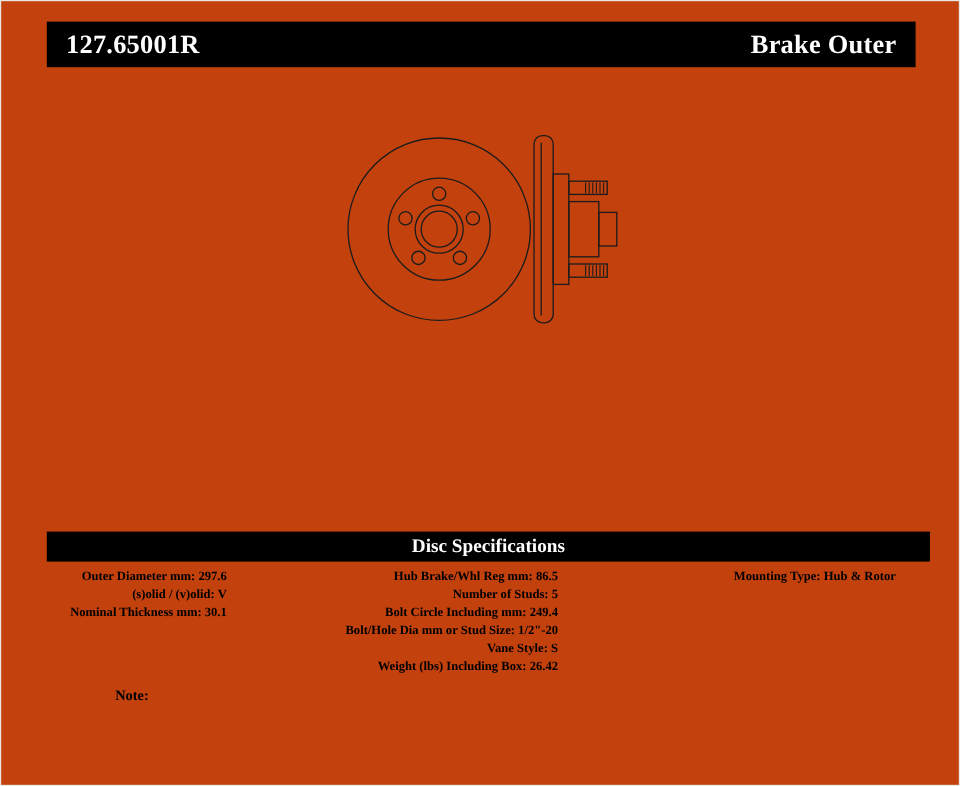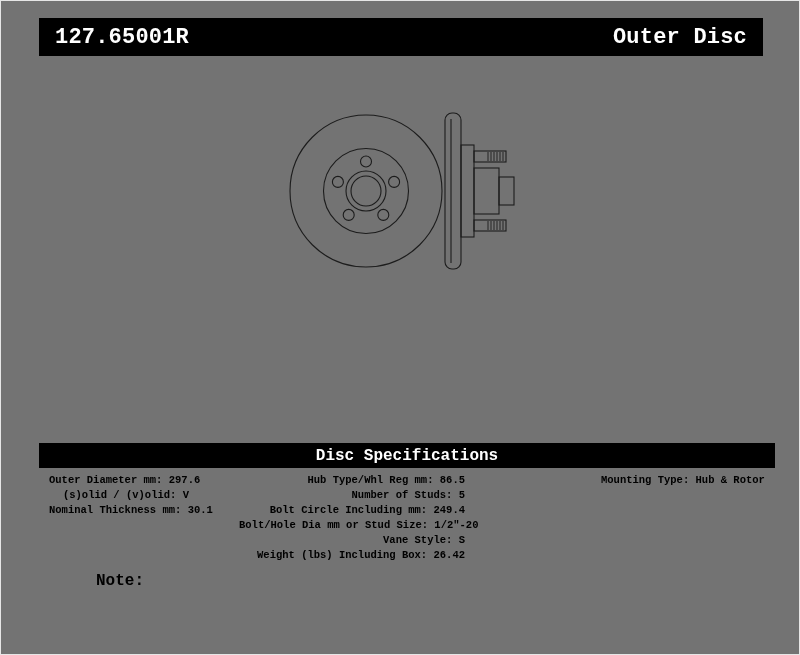--- a/index.html
+++ b/index.html
@@ -1,22 +1,22 @@
 <!DOCTYPE html>
 <html><head>
 <meta charset="utf-8">
 <style>
   * { box-sizing: border-box; }
   html, body { margin: 0; padding: 0; background: #fff; }
   .page {
     position: relative;
     width: 800px;
     height: 655px;
-    background: #737373;
-    font-family: Liberation Mono, monospace;
+    background: #c2410c;
+    font-family: Liberation Serif, serif;
     color: #000;
     overflow: hidden;
     border: 1px solid #e6e6e6;
   }
   .header-bar {
     position: absolute;
     left: 38px; top: 17px;
     width: 724px; height: 38px;
     background: #000;
     color: #fff;
@@ -47,37 +47,37 @@
   }
   .spec-col {
     position: absolute;
     top: 472px;
     font-size: 10.5px;
     font-weight: bold;
     line-height: 15px;
   }
   .col-left  { left: 0;     width: 188px; text-align: right;  }
   .col-mid   { left: 190px; width: 274px; text-align: right;  }
-  .col-right { left: 552px; width: 204px; }
+  .col-right { left: 552px; width: 204px; text-align: center; }
   .spec-row { white-space: nowrap; padding-left: 48px; }
   .note {
     position: absolute;
     left: 95px; top: 571px;
-    font-size: 16px;
+    font-size: 12px;
     font-weight: bold;
   }
 </style>
 </head>
 <body>
 
 <div class="page">
 
   <div class="header-bar">
     <span>127.65001R</span>
-    <span>Outer Disc</span>
+    <span>Brake Outer</span>
   </div>
 
   <svg class="drawing" viewBox="0 0 800 440" width="800" height="440" aria-hidden="true">
     <g fill="none" stroke="#1c1c1c" stroke-width="1.1">
       <g>
         <circle cx="365" cy="190" r="76"></circle>
         <circle cx="365" cy="190" r="42.5"></circle>
         <circle cx="365" cy="190" r="20"></circle>
         <circle cx="365" cy="190" r="15"></circle>
         <g>
@@ -106,21 +106,21 @@
     <span>Disc Specifications</span>
   </div>
 
   <div class="spec-col col-left">
     <div class="spec-row"><span>Outer Diameter mm:</span> <span>297.6</span></div>
     <div class="spec-row"><span>(s)olid / (v)olid:</span> <span>V</span></div>
     <div class="spec-row"><span>Nominal Thickness mm:</span> <span>30.1</span></div>
   </div>
 
   <div class="spec-col col-mid">
-    <div class="spec-row"><span>Hub Type/Whl Reg mm:</span> <span>86.5</span></div>
+    <div class="spec-row"><span>Hub Brake/Whl Reg mm:</span> <span>86.5</span></div>
     <div class="spec-row"><span>Number of Studs:</span> <span>5</span></div>
     <div class="spec-row"><span>Bolt Circle Including mm:</span> <span>249.4</span></div>
     <div class="spec-row"><span>Bolt/Hole Dia mm or Stud Size:</span> <span>1/2"-20</span></div>
     <div class="spec-row"><span>Vane Style:</span> <span>S</span></div>
     <div class="spec-row"><span>Weight (lbs) Including Box:</span> <span>26.42</span></div>
   </div>
 
   <div class="spec-col col-right">
     <div class="spec-row"><span>Mounting Type:</span> <span>Hub &amp; Rotor</span></div>
   </div>

